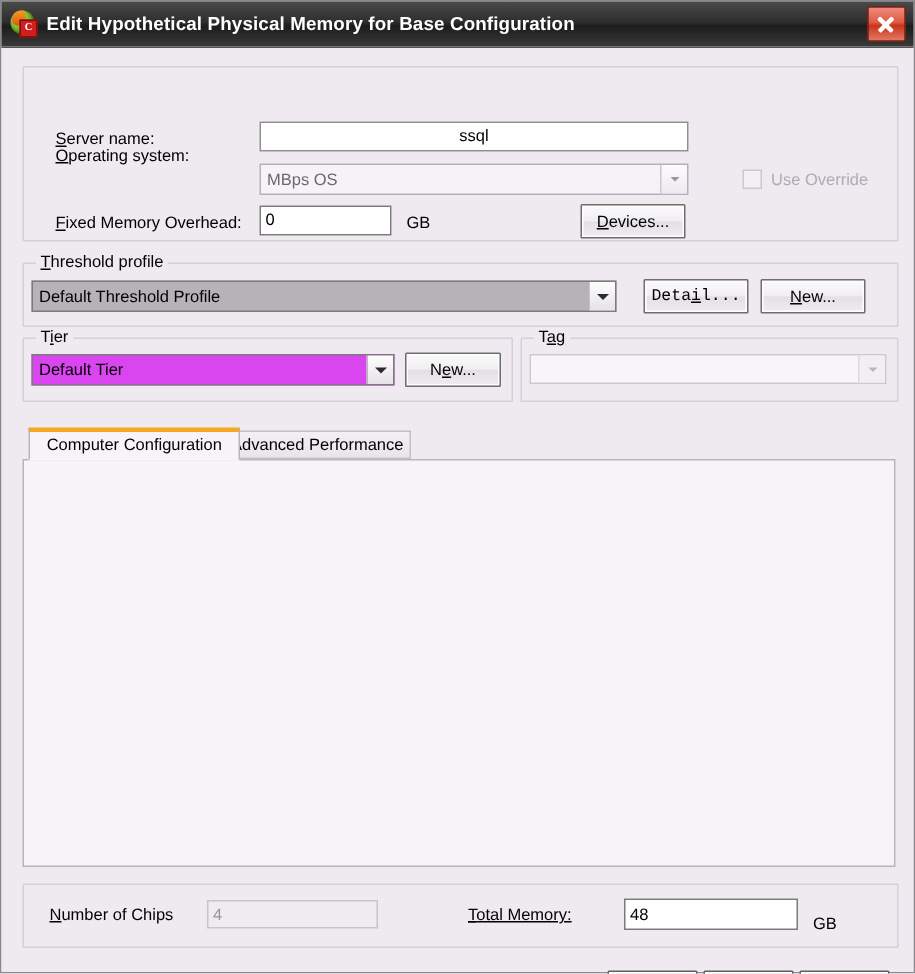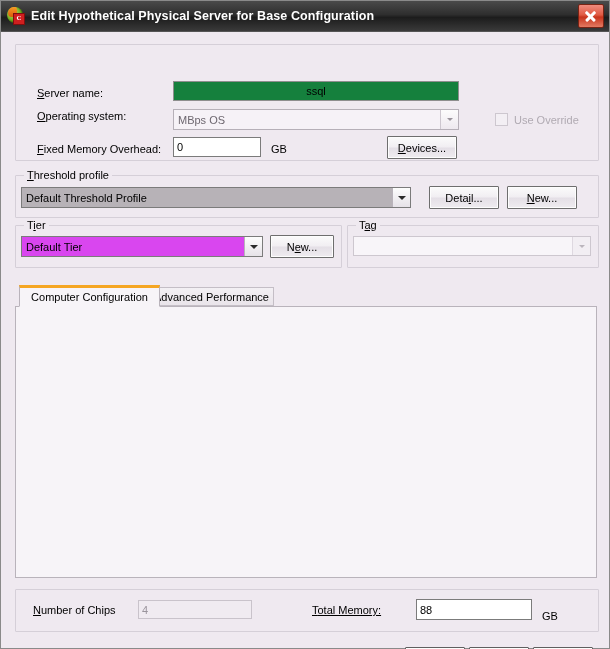--- a/index.html
+++ b/index.html
@@ -130,21 +130,21 @@
     padding: 0 3px;
     line-height: normal;
     display: flex; align-items: center;
   }
   .tbox.disabled {
     background: #f0ebf1;
     border: 1px solid #c9c3cb;
     color: #9a949c;
   }
   .tbox.ro {
-    background: #15803d;
+    background: #ffffff;
     border: 1px solid #8e8e8e;
     color: #000;
   }
   .tbox.center { justify-content: center; }
 
   
   .combo {
     position: absolute;
     box-sizing: border-box;
     border: 1px solid #7b7b7b;
@@ -295,37 +295,37 @@
 <body>
 
 <div class="dialog">
 
   <div class="titlebar">
     <div class="title-icon">
       <div class="globe"></div>
       <div class="flame"></div>
       <div class="badge">C</div>
     </div>
-    <div class="title-text">Edit Hypothetical Physical Server for Base Configuration</div>
+    <div class="title-text">Edit Hypothetical Physical Memory for Base Configuration</div>
     <div class="close-btn"></div>
   </div>
 
   <div class="client">
 
     <div class="group" style="left:14px; top:12px; width:582px; height:115px;">
     </div>
 
     <div class="lbl" style="left:36px; top:55px;">
       <u>S</u><span>erver name:</span>
     </div>
     <div class="tbox ro center" style="left:172px; top:49px; width:286px; height:20px;">
       <span>ssql</span>
     </div>
 
-    <div class="lbl" style="left:36px; top:78px;">
+    <div class="lbl" style="left:36px; top:66px;">
       <u>O</u><span>perating system:</span>
     </div>
     <div class="combo os small-arrow" style="left:172px; top:77px; width:286px; height:21px;">
       <div class="txt">MBps OS</div>
       <div class="arrow"></div>
     </div>
 
     <div class="lbl" style="left:36px; top:111px;">
       <u>F</u><span>ixed Memory Overhead:</span>
     </div>
@@ -343,21 +343,21 @@
 
     <div class="group" style="left:14px; top:143px; width:582px; height:41px;">
       <div class="group-legend">
         <u>T</u>hreshold profile
       </div>
     </div>
     <div class="combo sel" style="left:20px; top:155px; width:390px; height:21px;">
       <div class="txt">Default Threshold Profile</div>
       <div class="arrow"></div>
     </div>
-    <div class="btn" style="left:428px; top:154px; width:70px; height:23px;">
+    <div class="btn" style="left:428px; top:154px; width:70px; height:23px;font-family:Liberation Mono, monospace;">
       <span>Deta<u>i</u>l...</span>
     </div>
     <div class="btn" style="left:506px; top:154px; width:70px; height:23px;">
       <span><u>N</u>ew...</span>
     </div>
 
     <div class="group" style="left:14px; top:193px; width:325px; height:41px;">
       <div class="group-legend">
         T<u>i</u>er
       </div>
@@ -457,21 +457,21 @@
     <div class="lbl" style="left:32px; top:572px;">
       <u>N</u>umber of Chips
     </div>
     <div class="tbox disabled" style="left:137px; top:568px; width:114px; height:19px;">
       <span>4</span>
     </div>
     <div class="lbl" style="left:311px; top:572px;text-decoration:underline;">
       <u>T</u>otal Memory:
     </div>
     <div class="tbox" style="left:415px; top:567px; width:116px; height:21px;">
-      <span>88</span>
+      <span>48</span>
     </div>
     <div class="lbl" style="left:541px; top:578px;">GB</div>
 
     <div class="btn dlg" style="left:404px; top:615px; width:60px; height:23px;">
       
     </div>
     <div class="btn dlg" style="left:468px; top:615px; width:60px; height:23px;">
       
     </div>
     <div class="btn dlg" style="left:532px; top:615px; width:60px; height:23px;">

